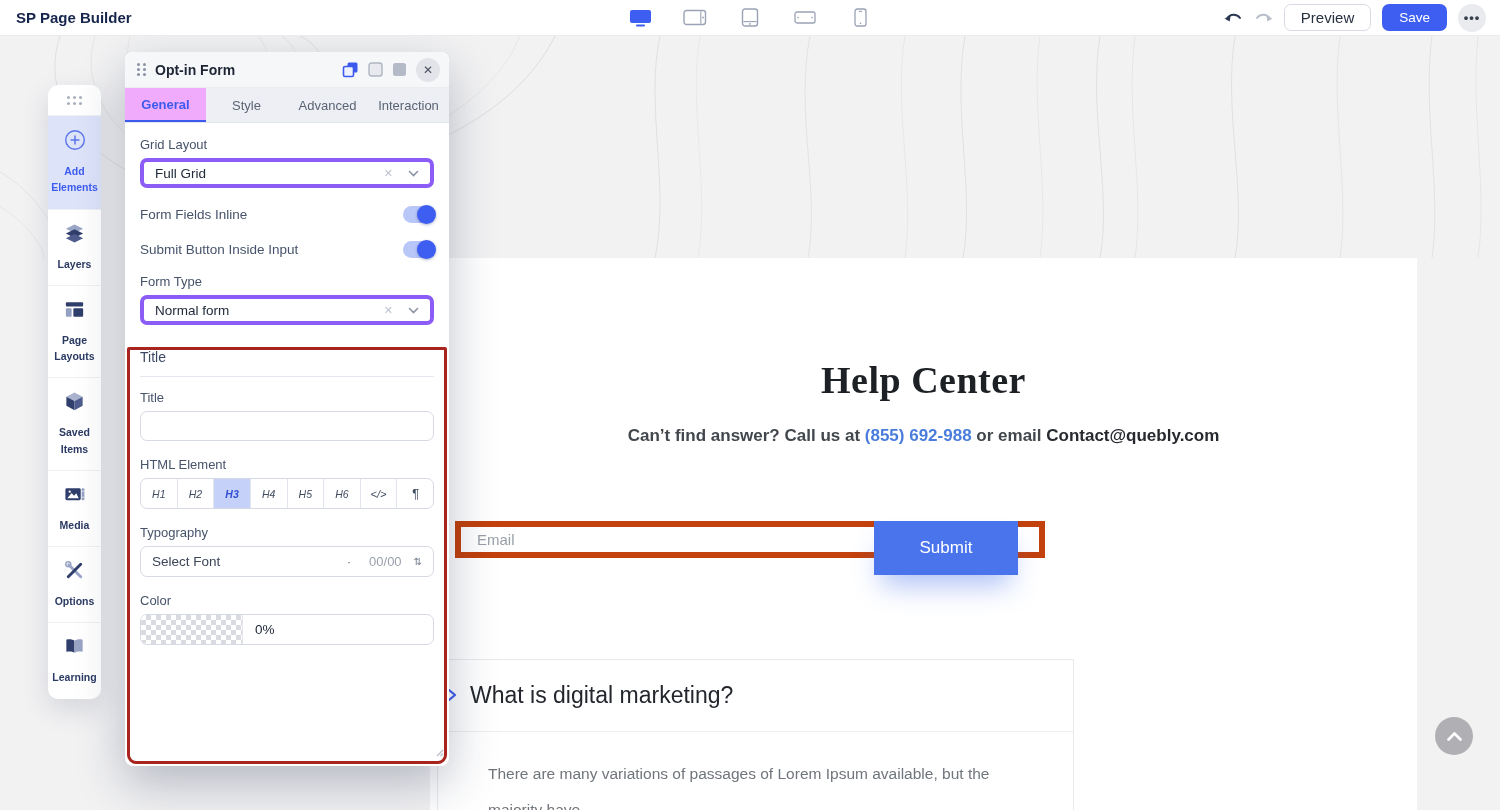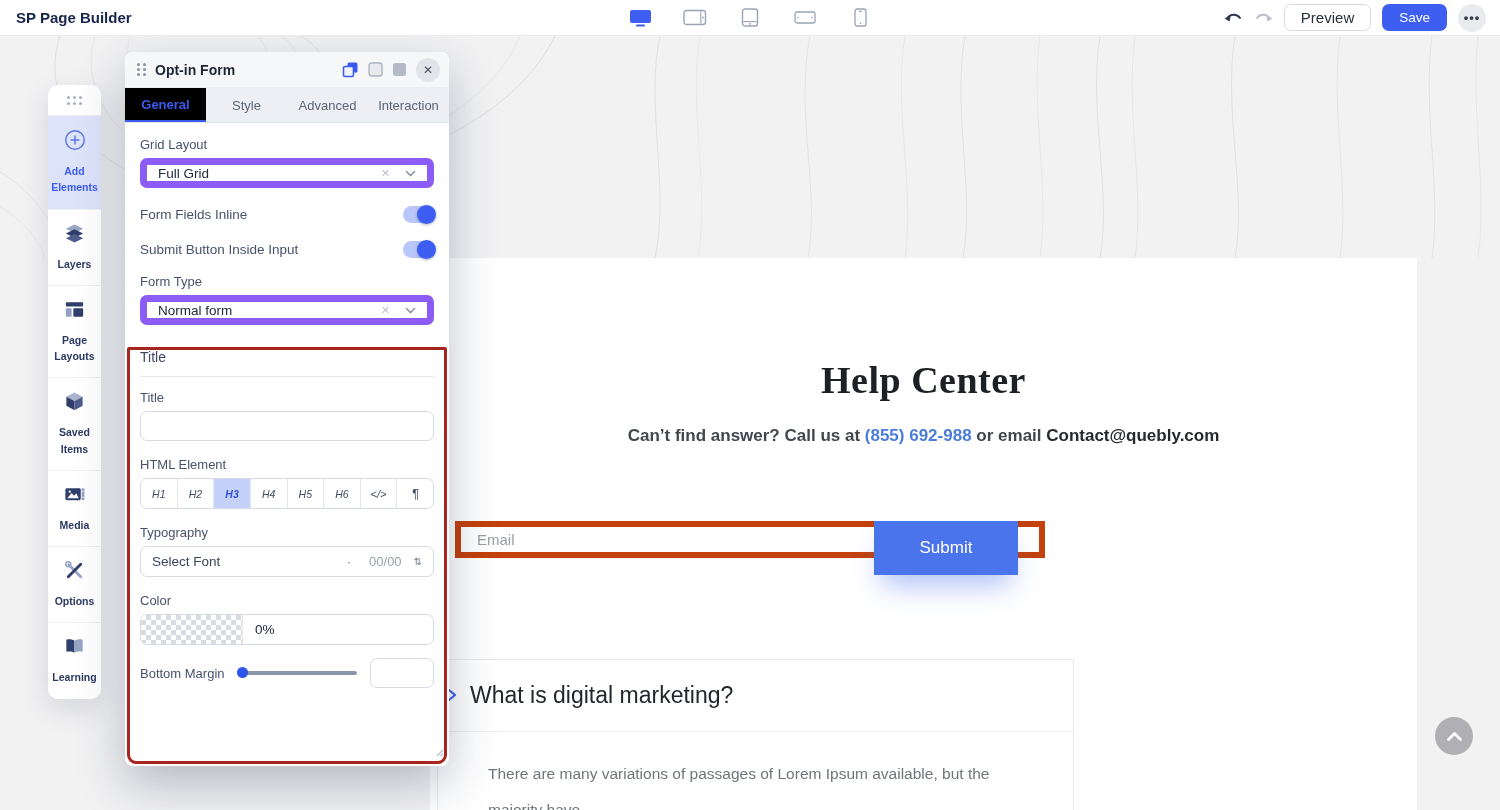--- a/index.html
+++ b/index.html
@@ -67,24 +67,24 @@
   .p-grip { display:flex; gap:3px; cursor:grab; }
   .p-grip i { display:block; width:3px; height:3px; border-radius:50%; background:#8a93a3;
     box-shadow:0 5px 0 #8a93a3, 0 10px 0 #8a93a3; margin-bottom:10px; }
   .p-title { font-size:14px; font-weight:700; color:#1e2535; }
   .p-spacer { flex:1; }
   .p-close { width:24px; height:24px; border-radius:50%; background:#e2e4e9; border:none;
     color:#4b5160; font-size:12px; cursor:pointer; line-height:1; }
   .tabs { display:flex; height:35px; background:#edeff4; border-bottom:1px solid #e2e5ec; }
   .tab { flex:1; display:flex; align-items:center; justify-content:center; font-size:13px;
     color:#5a6474; cursor:pointer; }
-  .tab.active { background:#000000; color:#3c5bee; font-weight:700; border-bottom:2px solid #3c5bee; }
+  .tab.active { background:#f0abfc; color:#3c5bee; font-weight:700; border-bottom:2px solid #3c5bee; }
   .panel-body { padding:8px 15px 0; position:relative; }
   .f-label { margin:16px 0 6px; font-size:13px; color:#47536b; }
-  .select { display:flex; align-items:center; height:30px; border:7px solid #8b5cf6; border-radius:7px;
+  .select { display:flex; align-items:center; height:30px; border:4px solid #8b5cf6; border-radius:7px;
     padding:0 11px; font-size:13.5px; color:#212b3c; cursor:pointer; background:#fff; }
   .select .x { margin-left:auto; color:#bcc2cd; font-size:11px; }
   .select .chev { margin-left:15px; display:flex; }
   .toggle-row { display:flex; justify-content:space-between; align-items:center; margin-top:18px; }
   .t-label { font-size:13.5px; color:#46536b; }
   .toggle { width:31px; height:17px; border-radius:9px; background:#b9c6f8; position:relative;
     border:none; cursor:pointer; }
   .toggle::after { content:""; position:absolute; right:-2px; top:-1px; width:19px; height:19px;
     border-radius:50%; background:#3d5ef0; box-shadow:0 1px 3px rgba(20,40,120,.35); }
   .sec-head { margin-top:24px; padding-bottom:11px; border-bottom:1px solid #e5e8ee;
@@ -421,27 +421,20 @@
       <span class="typo-ico">⇅</span>
     </div>
 
     <div class="f-label">Color</div>
     <div class="color-row">
       <div class="swatch"></div>
       <div class="pct">0%</div>
     </div>
 
 
-    <div class="slider-row second">
-      <span class="sl-label">Bottom Margin</span>
-      <span class="track">
-          <span class="knob"></span>
-        </span>
-      <input class="sl-input" value="" style="">
-    </div>
   </div>
 
   <div class="highlight"></div>
   <span class="resize">
     <svg width="9" height="9" viewBox="0 0 9 9">
         <line x1="8" y1="2" x2="2" y2="8" stroke="#b6bcc8" stroke-width="1.2"></line>
         <line x1="8" y1="5.5" x2="5.5" y2="8" stroke="#b6bcc8" stroke-width="1.2"></line>
       </svg>
   </span>
 </section>

